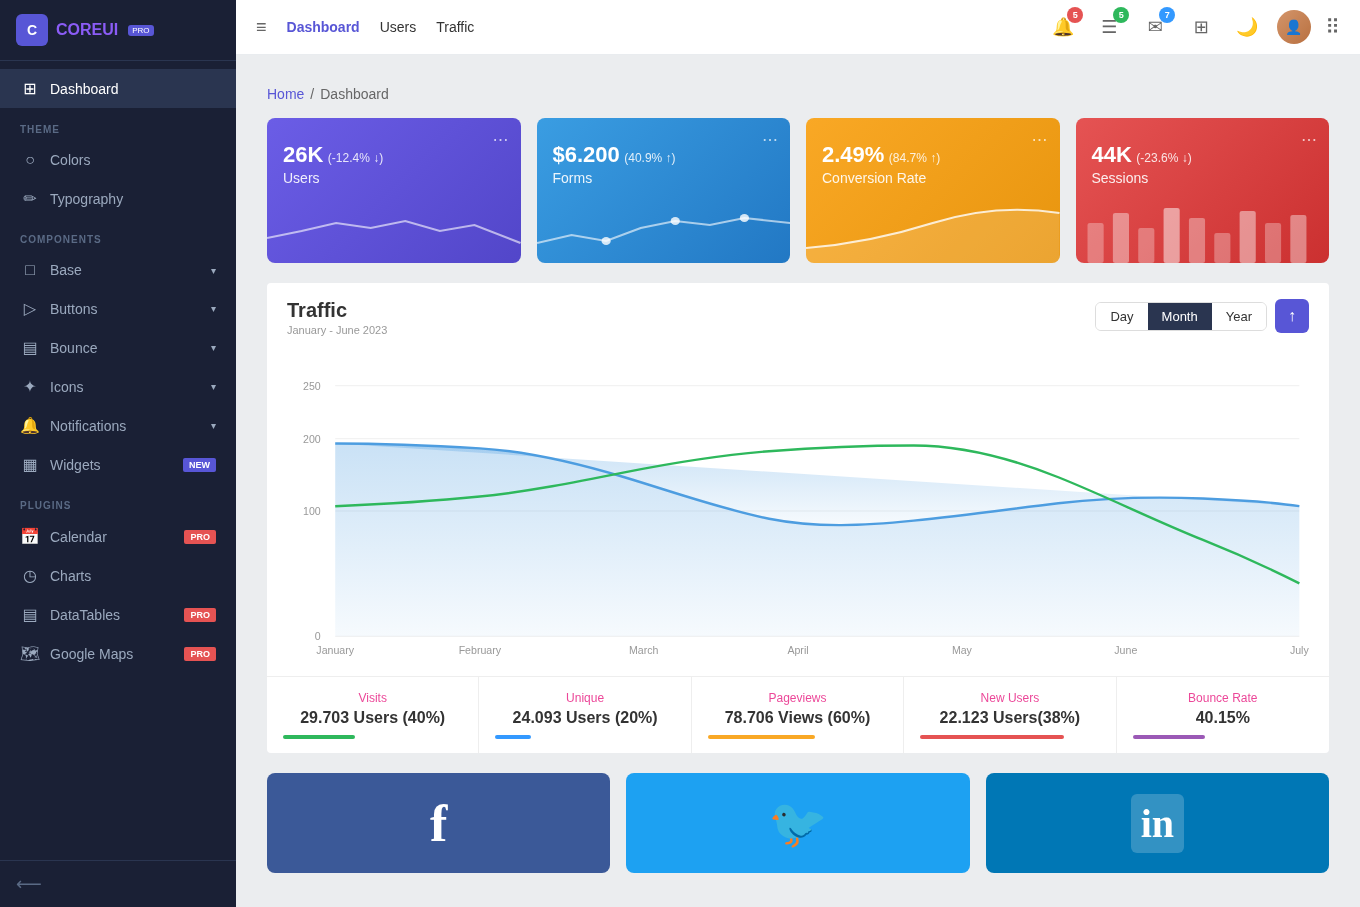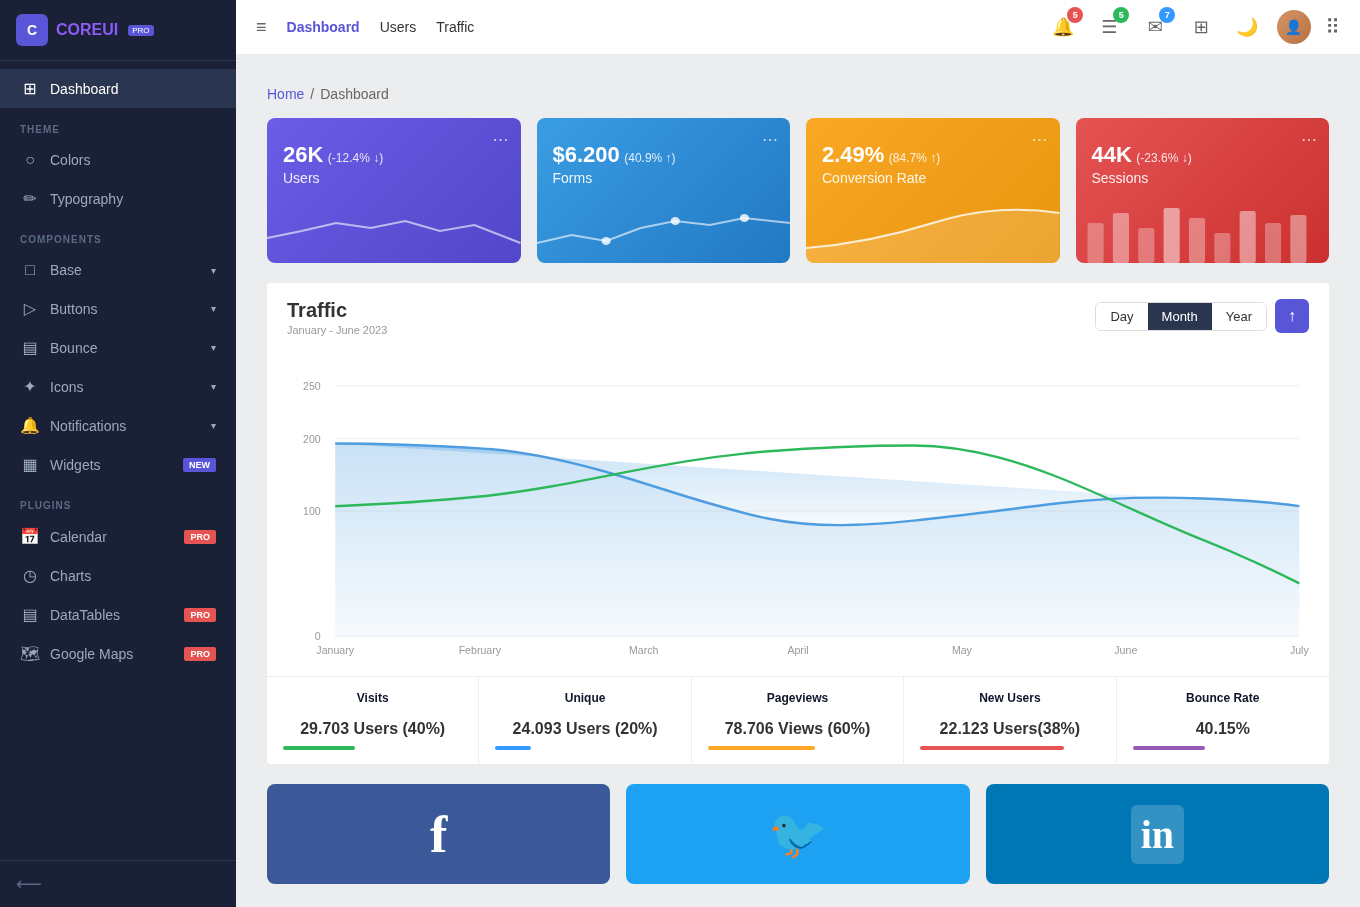--- a/index.html
+++ b/index.html
@@ -209,21 +209,21 @@
       display: grid;
       grid-template-columns: repeat(5, 1fr);
       border-top: 1px solid #eee;
     }
     .traffic-footer-item {
       padding: 14px 16px;
       border-right: 1px solid #eee;
       text-align: center;
     }
     .traffic-footer-item:last-child { border-right: none; }
-    .traffic-footer-label { font-size: 12px; color: #0f172a; margin-bottom: 15px; font-weight: bold; }
+    .traffic-footer-label { font-size: 12px; color: #ec4899; margin-bottom: 4px; }
     .traffic-footer-value { font-size: 16px; font-weight: 700; color: #333; }
     .traffic-footer-bar { height: 4px; border-radius: 2px; margin-top: 8px; }
 
     
     .social-row {
       display: grid;
       grid-template-columns: repeat(3, 1fr);
       gap: 16px;
       position: relative; z-index: 1;
     }

